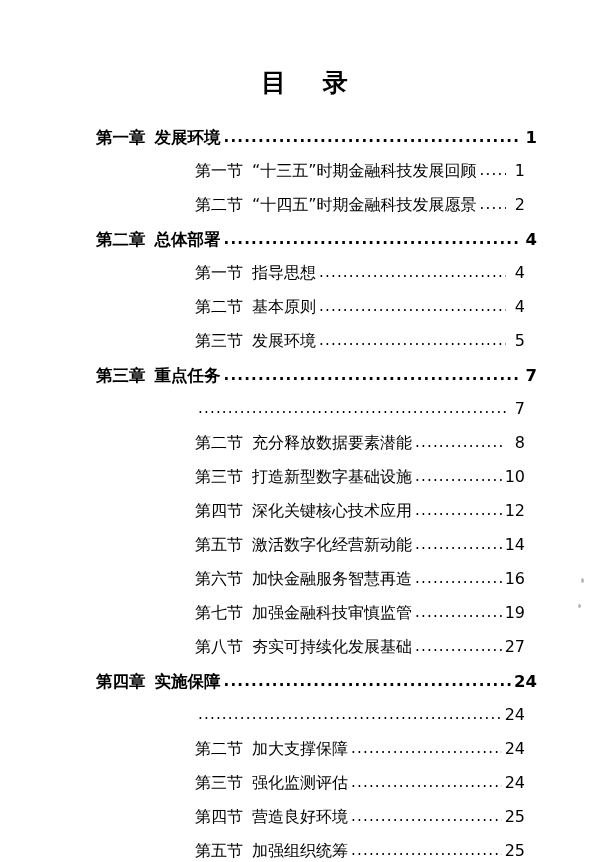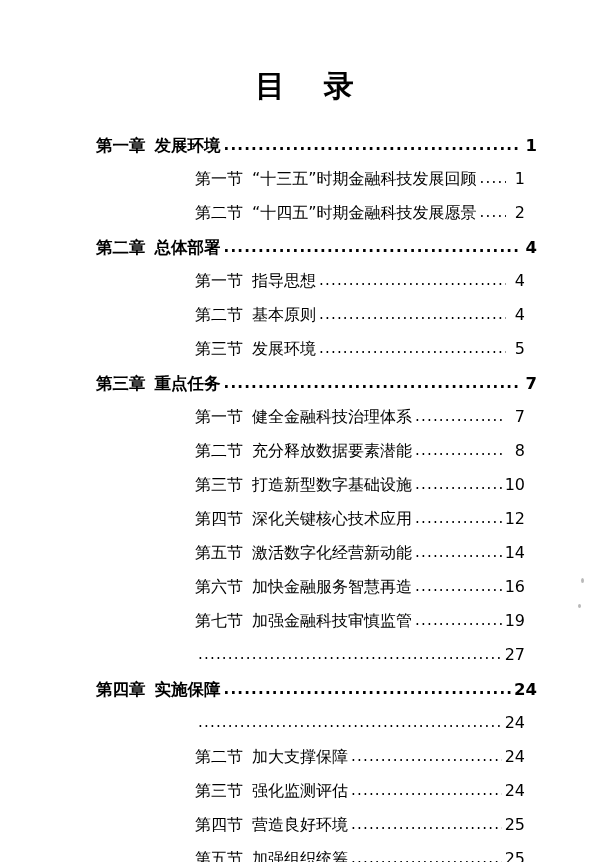--- a/index.html
+++ b/index.html
@@ -16,21 +16,21 @@
   }
   .page {
     position: relative;
     width: 609px;
     height: 862px;
     box-sizing: border-box;
     padding: 0;
   }
   .toc-title {
     text-align: center;
-    font-size: 30px;
+    font-size: 25px;
     font-weight: bold;
     letter-spacing: 14px;
     padding-top: 66px;
     padding-left: 14px;
     color: #000;
     font-family: "DejaVu Serif", serif;
   }
   .toc-list {
     margin: 0;
     padding: 0;
@@ -133,21 +133,20 @@
         <span class="entry-label"><span class="entry-num">第三节</span><span class="entry-text">发展环境</span></span>
         <span class="entry-dots">..........................................................................................</span>
         <span class="entry-page">5</span>
       </li>
       <li class="toc-entry level-1">
         <span class="entry-label"><span class="entry-num">第三章</span><span class="entry-text">重点任务</span></span>
         <span class="entry-dots">..........................................................................................</span>
         <span class="entry-page">7</span>
       </li>
       <li class="toc-entry level-2">
-        <span class="entry-label"><span class="entry-num">第一节</span><span class="entry-text">健全金融科技治理体系</span></span>
         <span class="entry-dots">..........................................................................................</span>
         <span class="entry-page">7</span>
       </li>
       <li class="toc-entry level-2">
         <span class="entry-label"><span class="entry-num">第二节</span><span class="entry-text">充分释放数据要素潜能</span></span>
         <span class="entry-dots">..........................................................................................</span>
         <span class="entry-page">8</span>
       </li>
       <li class="toc-entry level-2">
         <span class="entry-label"><span class="entry-num">第三节</span><span class="entry-text">打造新型数字基础设施</span></span>
@@ -168,20 +167,21 @@
         <span class="entry-label"><span class="entry-num">第六节</span><span class="entry-text">加快金融服务智慧再造</span></span>
         <span class="entry-dots">..........................................................................................</span>
         <span class="entry-page">16</span>
       </li>
       <li class="toc-entry level-2">
         <span class="entry-label"><span class="entry-num">第七节</span><span class="entry-text">加强金融科技审慎监管</span></span>
         <span class="entry-dots">..........................................................................................</span>
         <span class="entry-page">19</span>
       </li>
       <li class="toc-entry level-2">
+        <span class="entry-label"><span class="entry-num">第八节</span><span class="entry-text">夯实可持续化发展基础</span></span>
         <span class="entry-dots">..........................................................................................</span>
         <span class="entry-page">27</span>
       </li>
       <li class="toc-entry level-1">
         <span class="entry-label"><span class="entry-num">第四章</span><span class="entry-text">实施保障</span></span>
         <span class="entry-dots">..........................................................................................</span>
         <span class="entry-page">24</span>
       </li>
       <li class="toc-entry level-2">
         <span class="entry-dots">..........................................................................................</span>

